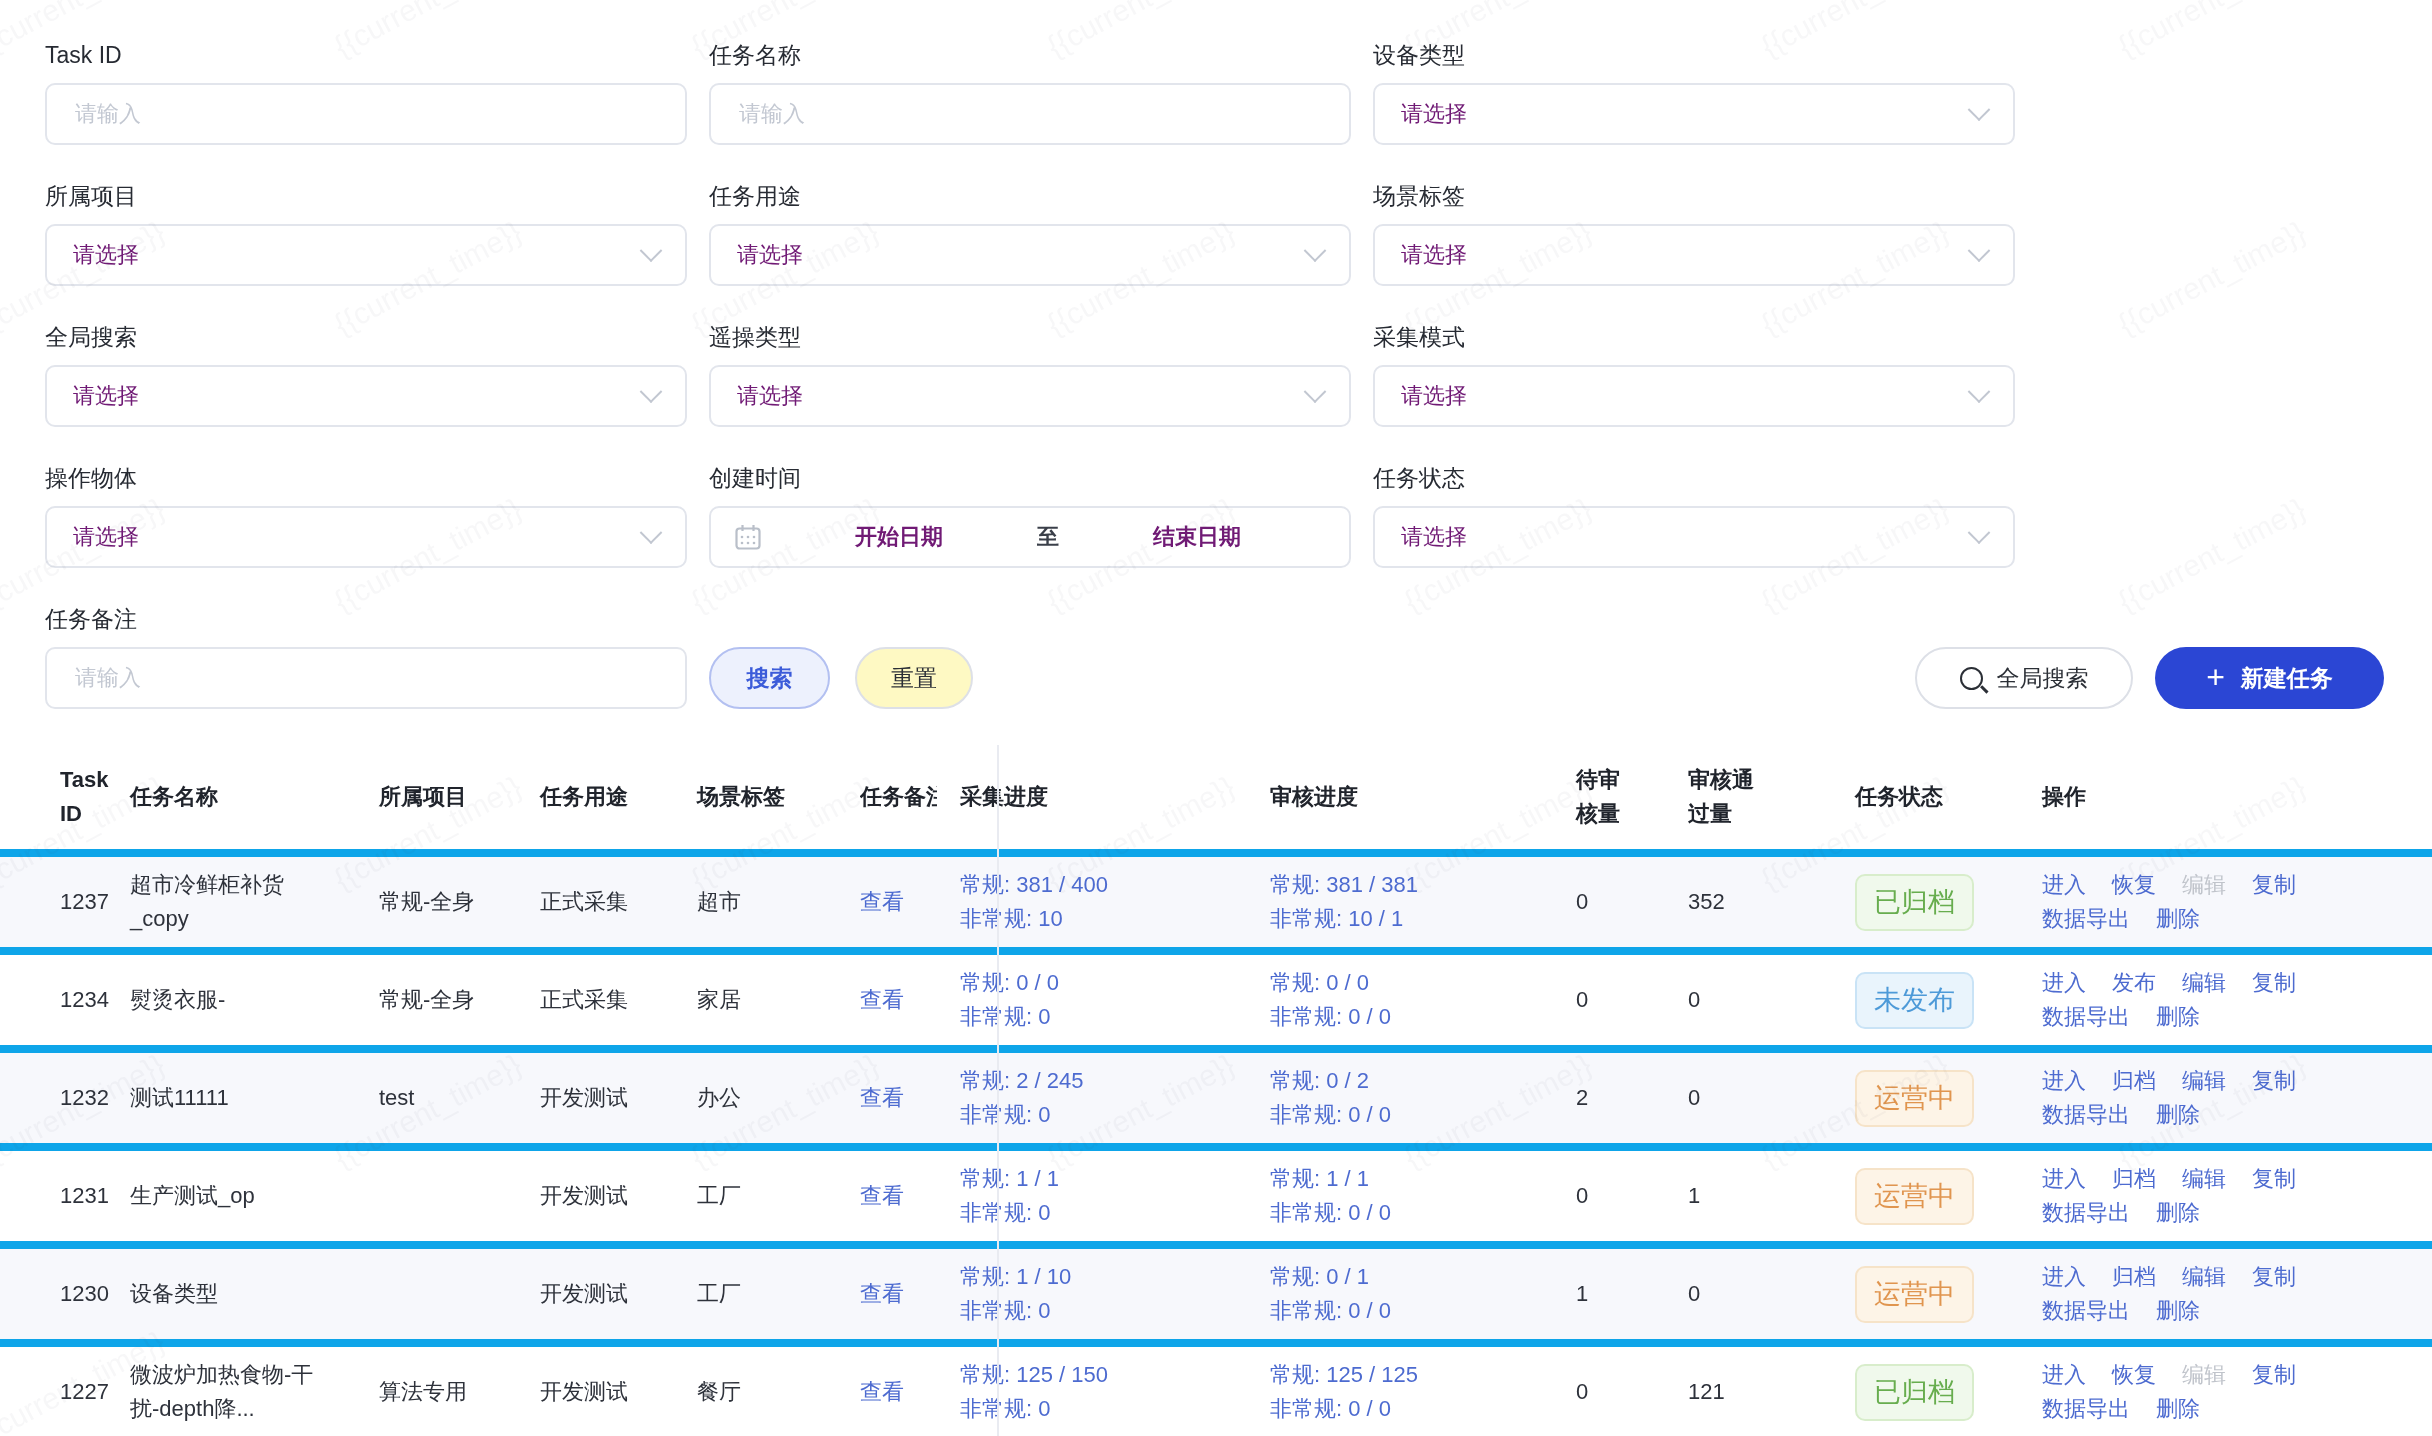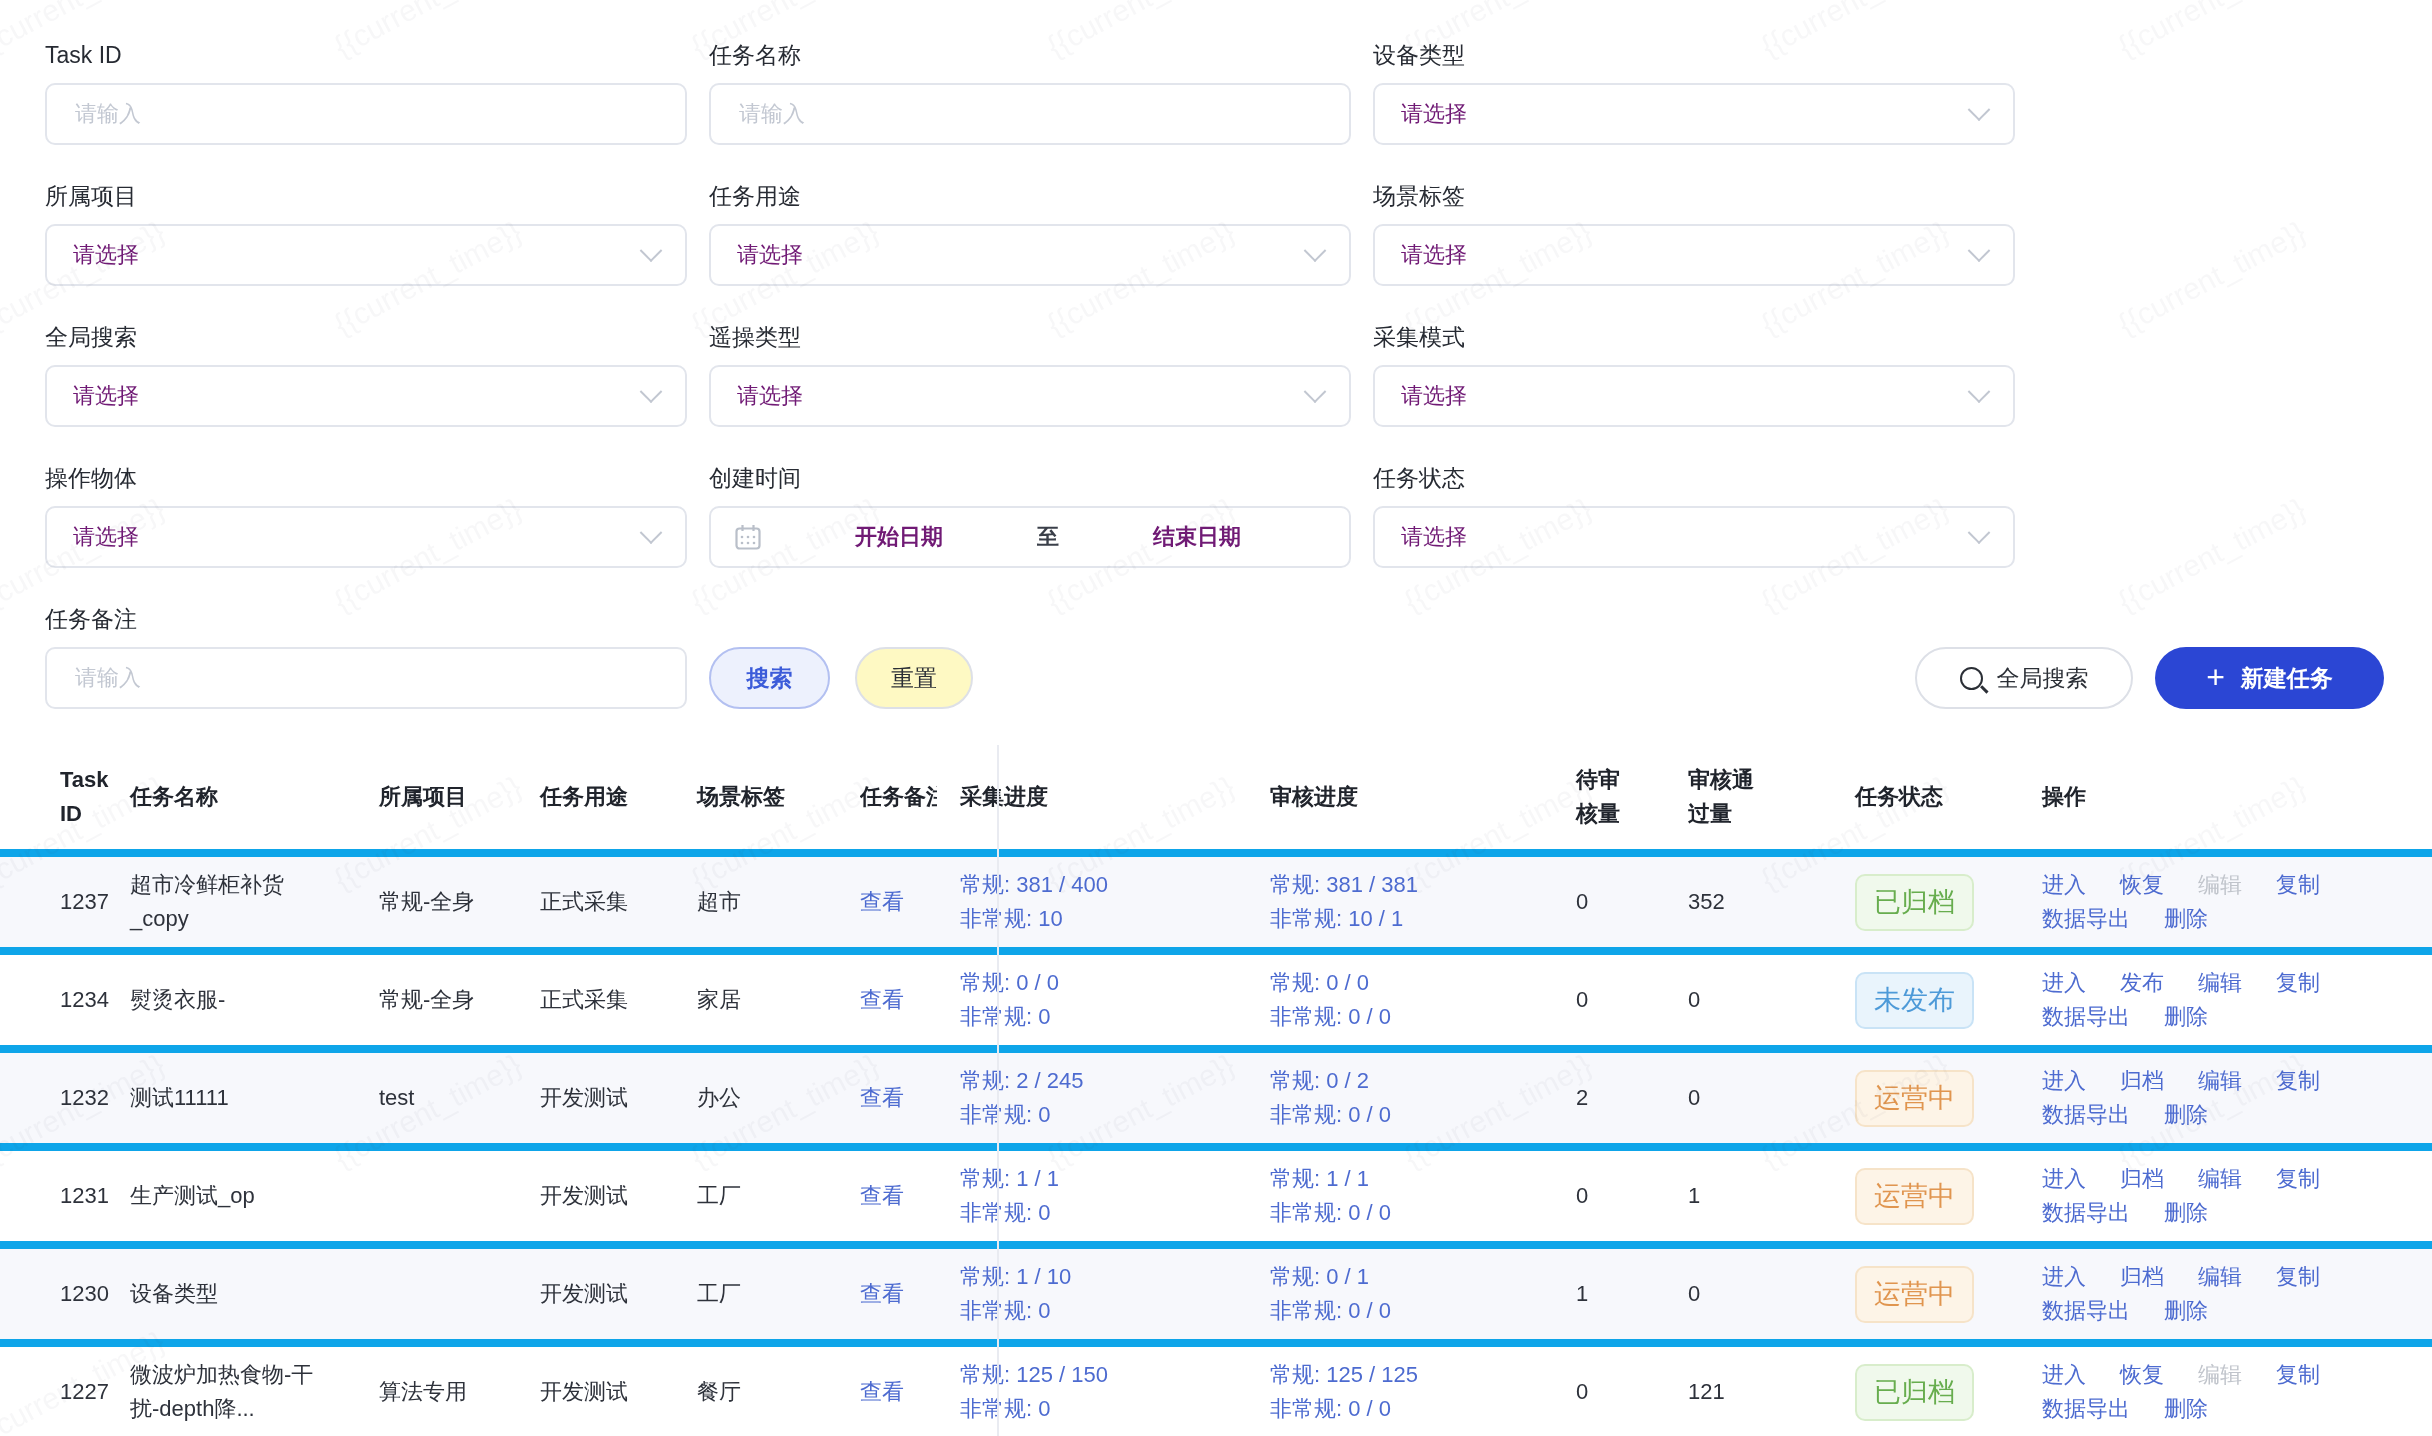--- a/index.html
+++ b/index.html
@@ -66,21 +66,21 @@
   .c-ops{width:330px;}
   .two-p{width:52px;word-break:break-all;}
   .two-a{width:74px;word-break:break-all;}
   .blue{color:#4d6bd0;}
   .view-link{color:#4d6bd0;cursor:pointer;}
   .badge{display:inline-block;align-self:flex-start;font-size:27px;line-height:1;
          padding:13px 17px;border-radius:10px;border:2px solid transparent;}
   .badge[data-status="green"]{color:#67ad4e;background:#f0f9ec;border-color:#d8edcb;}
   .badge[data-status="blue"]{color:#4d9ad8;background:#e9f4fc;border-color:#c9e3f6;}
   .badge[data-status="orange"]{color:#e0954f;background:#fdf4e7;border-color:#f6e3c8;}
-  .ops-line{display:flex;gap:34px;}
+  .ops-line{display:flex;gap:26px;}
   .op{color:#4d6bd0;cursor:pointer;white-space:nowrap;}
   .op[data-disabled="true"]{color:#c0c4cb;cursor:default;}
 </style>
 </head>
 <body>
 
 <div class="page">
   <div class="wm">
       <span>{{current_time}}</span>
       <span>{{current_time}}</span>

